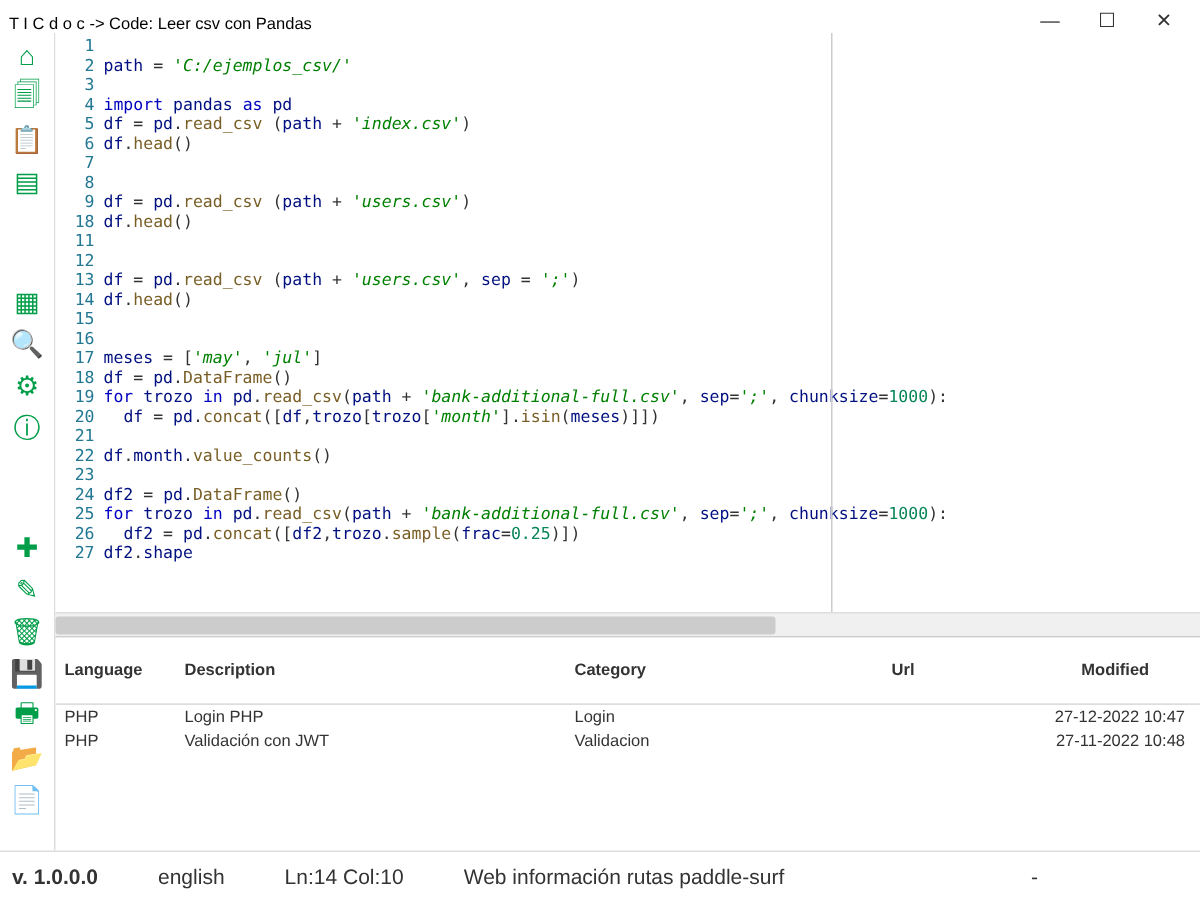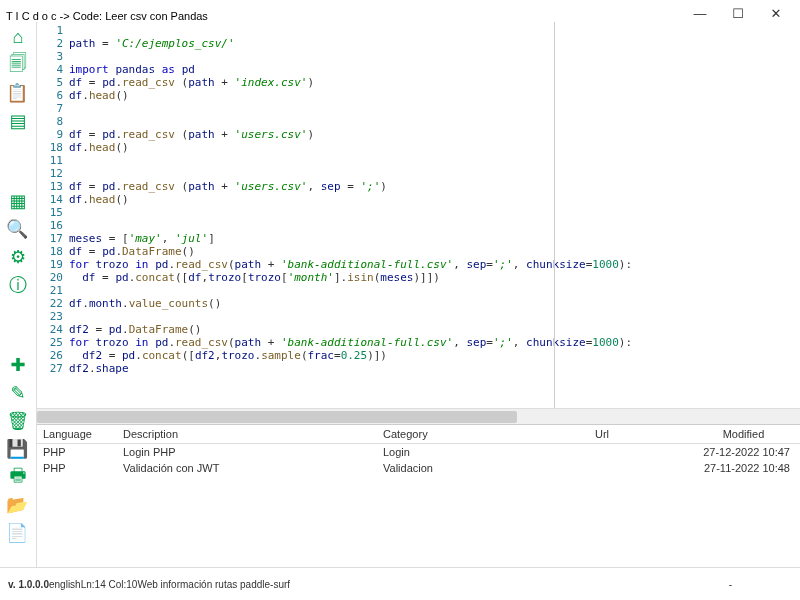--- a/index.html
+++ b/index.html
@@ -19,27 +19,27 @@
 .code .s { color: #008000; font-style: italic; }
 .code .k { color: #0000c0; text-align: center; }
 .code .f { color: #795e26; }
 .code .n { color: #098658; }
 .code .v { color: #001080; }
 .vline { position: absolute; left: 517px; top: 0; bottom: 0; width: 1px; background: #ccc; }
 .hscroll { height: 16px; background: #f0f0f0; border-top: 1px solid #ddd; position: relative; }
 .hscroll-thumb { position: absolute; left: 0; top: 2px; height: 12px; width: 480px; background: #ccc; border-radius: 2px; }
 .table-wrap { height: 156px; border-top: 1px solid #ccc; overflow: hidden; }
 table { width: 100%; border-collapse: collapse; font-size: 11px; }
-th { text-align: left; font-weight: normal; padding: 3px 6px; border-bottom: 1px solid #ddd; background: #fff; color: #333; }
+th { text-align: left; font-weight: bold; padding: 16px 6px; border-bottom: 1px solid #ddd; background: #fff; color: #333; }
 th.center { text-align: center; }
 td { padding: 2px 6px; color: #333; margin-left: 32px; }
 tr.sel td { background: #7a7a7a; color: #fff; }
 tr.sel td a { color: #0b53ce; }
 td a { color: #0066cc; }
-.statusbar { position: absolute; bottom: 0; left: 0; right: 0; height: 20px; border-top: 1px solid #ddd; display: flex; align-items: center; padding: 16px 8px; font-size: 10px; color: #333; background: #fff; }
+.statusbar { position: absolute; bottom: 0; left: 0; right: 0; height: 20px; border-top: 1px solid #ddd; display: flex; align-items: center; padding: 16px 8px; gap: 40px; font-size: 14px; color: #333; background: #fff; }
 .statusbar .bold { font-weight: bold; }
 </style>
 </head>
 <body>
 
 <div class="titlebar">
   <span>T I C d o c  -&gt; Code: Leer csv con Pandas</span>
   <span class="titlebar-title"></span>
   <div class="win-btns">
     <div class="win-btn">—</div>

